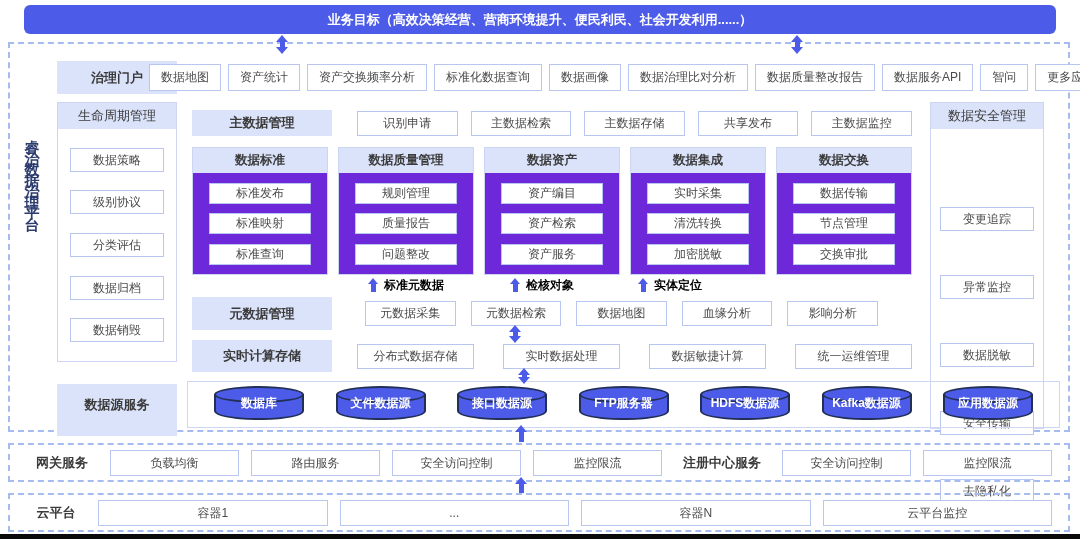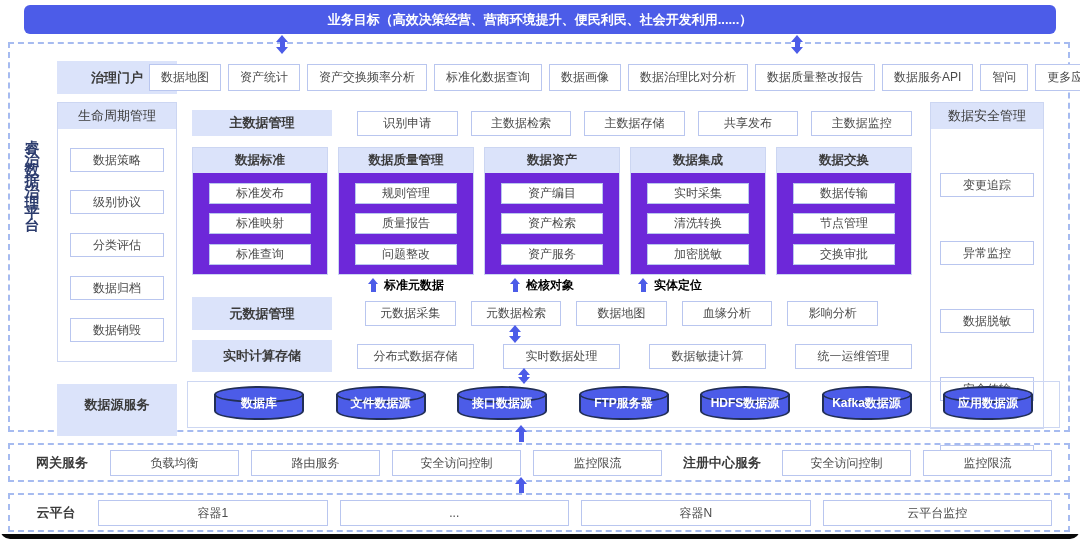--- a/index.html
+++ b/index.html
@@ -1,16 +1,16 @@
 <!DOCTYPE html>
 <html><head>
 <meta charset="utf-8">
 <style>
   html,body{margin:0;padding:0;background:#fff;font-family:"Liberation Sans","DejaVu Sans",sans-serif;}
-  .canvas{position:relative;width:1080px;height:539px;background:#fff;overflow:hidden;border-radius:10px;}
+  .canvas{position:relative;width:1080px;height:539px;background:#fff;overflow:hidden;}
 
   
   .banner{position:absolute;left:24px;top:5px;width:1032px;height:29px;background:#4c5ce8;border-radius:6px;
           color:#fff;font-size:13px;font-weight:bold;text-align:center;line-height:29px;}
 
   
   .main-box{position:absolute;left:8px;top:42px;width:1062px;height:390px;border:2px dashed #a6bbf0;
             box-sizing:border-box;background:#fff;}
 
   
@@ -58,21 +58,21 @@
                   border-bottom:6px solid #4c5ce8;}
   .mini-arrow .ms{position:absolute;left:3px;top:5px;width:5px;height:9px;background:#4c5ce8;}
 
   
   .meta-header{position:absolute;left:182px;top:253px;width:140px;height:33px;line-height:33px;}
   .meta-items{left:347px;top:257px;width:513px;height:25px;gap:15px;margin-left:8px;}
   .rt-header{position:absolute;left:182px;top:296px;width:140px;height:32px;line-height:32px;}
   .rt-items{left:347px;top:300px;width:555px;height:25px;gap:29px;}
 
   
-  .security{left:920px;top:58px;width:114px;height:327px;}
+  .security{left:920px;top:58px;width:114px;height:327px;gap:34px;}
   .security .col-items .ibox{width:84%;margin-top:44px;}
 
   
   .ds-label{position:absolute;left:47px;top:340px;width:120px;height:52px;line-height:42px;}
   .ds-wrap{position:absolute;left:177px;top:337px;width:873px;height:47px;border:1px solid #cdd7f2;
            box-sizing:border-box;display:flex;justify-content:space-between;align-items:flex-start;
            padding:12px 26px 0;}
   .cyl{position:relative;height:24px;background:#4c5ce8;border:2px solid #222f56;border-top:none;
        border-radius:0 0 46% 46% / 0 0 9px 9px;min-width:72px;padding:0 7px;box-sizing:content-box;}
   .cyl::before{content:"";position:absolute;left:-2px;right:-2px;top:-8px;height:13px;background:#4c5ce8;

